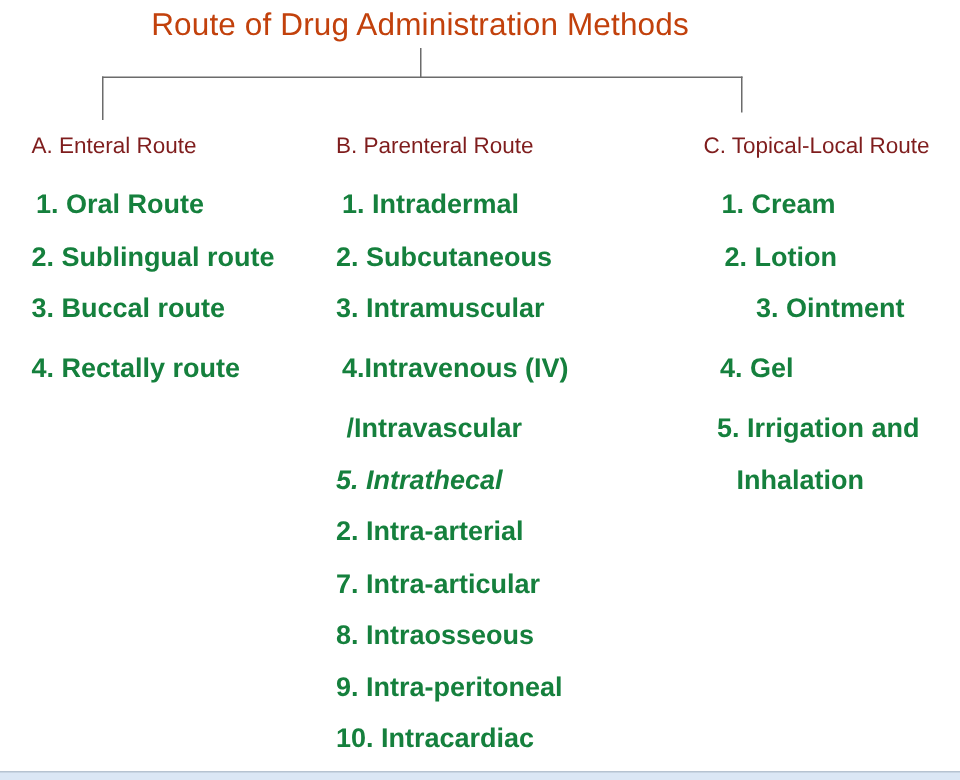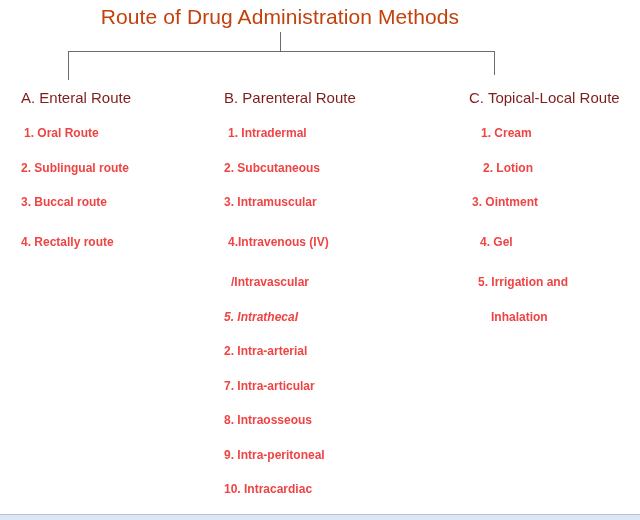--- a/index.html
+++ b/index.html
@@ -10,21 +10,21 @@
   }
   .title {
     position: absolute; left: 0; top: 5px; width: 560px; text-align: center;
     font-size: 21px; color: #c2410c; letter-spacing: 0.1px;
   }
   .line { position: absolute; background: #6b6b6b; }
   .heading {
     position: absolute; font-size: 15px; color: #7f1d1d; white-space: nowrap;
   }
   .item {
-    position: absolute; font-size: 12px; font-weight: bold; color: #ef4444; white-space: nowrap;
+    position: absolute; font-size: 18px; font-weight: bold; color: #15803d; white-space: nowrap;
   }
   .bottom-bar {
     position: absolute; left: 0; top: 514px; width: 640px; height: 6px;
     background: #dbe7f5; border-top: 1px solid #b6c3d1;
   }
 </style>
 </head>
 <body>
 
 <div class="title">Route of Drug Administration Methods</div>
@@ -50,18 +50,18 @@
 <div class="item" style="left:231px;top:275px;">/Intravascular</div>
 <div class="item" style="left:224px;top:310px;font-style:italic;">5. Intrathecal</div>
 <div class="item" style="left:224px;top:344px;">2. Intra-arterial</div>
 <div class="item" style="left:224px;top:379px;">7. Intra-articular</div>
 <div class="item" style="left:224px;top:413px;">8. Intraosseous</div>
 <div class="item" style="left:224px;top:448px;">9. Intra-peritoneal</div>
 <div class="item" style="left:224px;top:482px;">10. Intracardiac</div>
 
 <div class="item" style="left:481px;top:126px;">1. Cream</div>
 <div class="item" style="left:483px;top:161px;">2. Lotion</div>
-<div class="item" style="left:472px;top:195px;">3. Ointment</div>
+<div class="item" style="left:504px;top:195px;">3. Ointment</div>
 <div class="item" style="left:480px;top:235px;">4. Gel</div>
 <div class="item" style="left:478px;top:275px;">5. Irrigation and</div>
 <div class="item" style="left:491px;top:310px;">Inhalation</div>
 
 <div class="bottom-bar"></div>
 
 </body></html>

